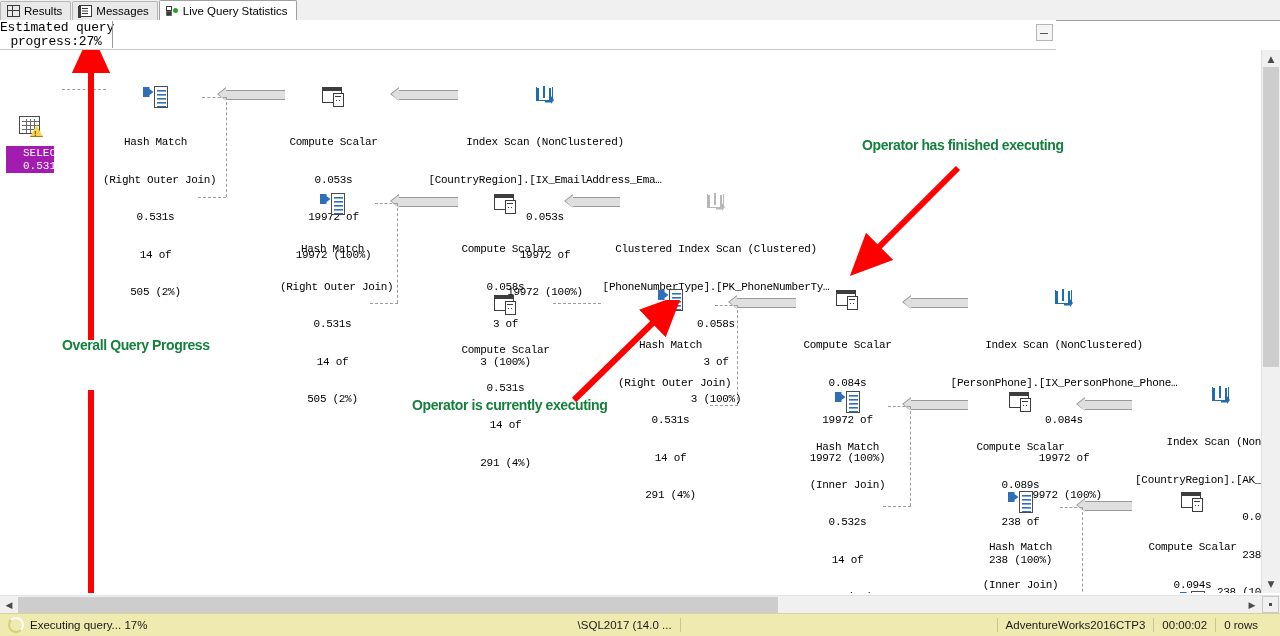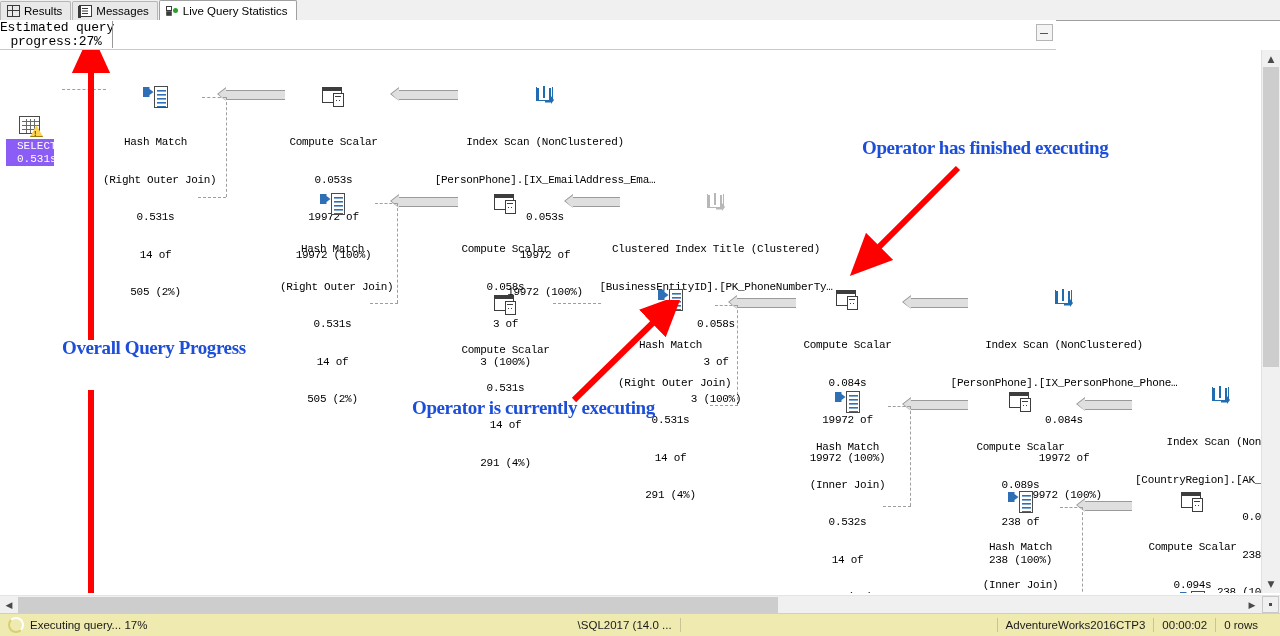--- a/index.html
+++ b/index.html
@@ -124,40 +124,40 @@
       linear-gradient(#6a6a6a,#6a6a6a),linear-gradient(#6a6a6a,#6a6a6a);
     background-size:17px 1.2px,17px 1.2px,17px 1.2px,1.2px 14px,1.2px 14px,1.2px 14px;
     background-position:2px 4px,2px 8px,2px 12px,6px 2px,10px 2px,14px 2px;
     background-repeat:no-repeat;}
   #selicon:after{content:"";position:absolute;left:13px;top:10px;width:11px;height:10px;
     background:#ffd24d;border:1px solid #9a7b16;
     clip-path:polygon(50% 0,100% 100%,0 100%);}
   #selwarn{position:absolute;left:17px;top:14px;font-size:8px;color:#6b5400;z-index:3;
     font-family:"Liberation Sans",sans-serif;font-weight:bold;}
   #selbadge{
-    margin-top:0;background:#8b5cf6;color:#fff;
+    margin-top:7px;background:#a21caf;color:#fff;
     font-family:"Liberation Mono", monospace;font-size:11px;line-height:12.5px;
-    padding:1px 11px;text-align:center;white-space:pre;
+    padding:1px 17px;text-align:center;white-space:pre;
   }
 
   
   .arrow{position:absolute;height:8px;background:#dfdfdf;border-top:1px solid #9a9a9a;border-bottom:1px solid #9a9a9a;}
   .arrow:before{content:"";position:absolute;left:-7px;top:-3.5px;width:8px;height:13px;
     background:#dfdfdf;clip-path:polygon(100% 0,100% 100%,0 50%);
     border:0;}
   .arrow:after{content:"";position:absolute;left:-8px;top:-4px;width:9px;height:14px;
     background:linear-gradient(#9a9a9a,#9a9a9a) no-repeat;
     clip-path:polygon(100% 0,100% 1.2px,1.5px 50%,100% 98.8%,100% 100%,0 50%);}
   
   .dotH{position:absolute;height:0;border-top:1px dashed #9e9e9e;}
   .dotV{position:absolute;width:0;border-left:1px dashed #9e9e9e;}
 
   
-  .anno{position:absolute;color:#1d4ed8;font-family:Liberation Serif, serif;
-        font-size:19px;font-weight:bold;white-space:nowrap;letter-spacing:-0.4px;}
+  .anno{position:absolute;color:#15803d;font-family:Liberation Sans, sans-serif;
+        font-size:14px;font-weight:bold;white-space:nowrap;letter-spacing:-0.4px;}
   .annoArrow{position:absolute;}
 
   
   #vscroll{position:absolute;right:0;top:50px;width:18px;height:543px;background:#f0f0f0;border-left:1px solid #e0e0e0;}
   .sbbtn{position:absolute;left:1px;width:16px;height:16px;background:#f0f0f0;color:#4a4a4a;
          font-size:9px;text-align:center;line-height:16px;font-family:"DejaVu Sans",sans-serif;}
   #vthumb{position:absolute;left:1px;top:17px;width:16px;height:300px;background:#cdcdcd;}
   #hscroll{position:absolute;left:0;bottom:22px;width:1280px;height:18px;background:#f0f0f0;border-top:1px solid #e4e4e4;}
   #hthumb{position:absolute;left:18px;top:1px;width:760px;height:16px;background:#cdcdcd;}
   .hbtn{position:absolute;top:1px;width:16px;height:16px;background:#f0f0f0;color:#4a4a4a;
@@ -259,21 +259,21 @@
     <div class="nodeicon ic-comp"></div>
     <div>Compute Scalar</div>
     <div>0.053s</div>
     <div>19972 of</div>
     <div>19972 (100%)</div>
   </div>
 
   <div class="node" style="left:421px;top:10px;width:248px;">
     <div class="nodeicon ic-scan"><i></i></div>
     <div>Index Scan (NonClustered)</div>
-    <div>[PersonPhone].[IX_EmailAddress_Ema…</div>
+    <div>[CountryRegion].[IX_EmailAddress_Ema…</div>
     <div>0.053s</div>
     <div>19972 of</div>
     <div>19972 (100%)</div>
   </div>
 
   <div class="node" style="left:280px;top:117px;width:105px;">
     <div class="nodeicon ic-hash"></div>
     <div>Hash Match</div>
     <div>(Right Outer Join)</div>
     <div>0.531s</div>
@@ -284,22 +284,22 @@
   <div class="node" style="left:453px;top:117px;width:105px;">
     <div class="nodeicon ic-comp"></div>
     <div>Compute Scalar</div>
     <div>0.058s</div>
     <div>3 of</div>
     <div>3 (100%)</div>
   </div>
 
   <div class="node" style="left:594px;top:117px;width:244px;">
     <div class="nodeicon ic-scan faded"><i></i></div>
-    <div>Clustered Index Title (Clustered)</div>
-    <div>[BusinessEntityID].[PK_PhoneNumberTy…</div>
+    <div>Clustered Index Scan (Clustered)</div>
+    <div>[PhoneNumberType].[PK_PhoneNumberTy…</div>
     <div>0.058s</div>
     <div>3 of</div>
     <div>3 (100%)</div>
   </div>
 
   <div class="node" style="left:453px;top:218px;width:105px;">
     <div class="nodeicon ic-comp"></div>
     <div>Compute Scalar</div>
     <div>0.531s</div>
     <div>14 of</div>

